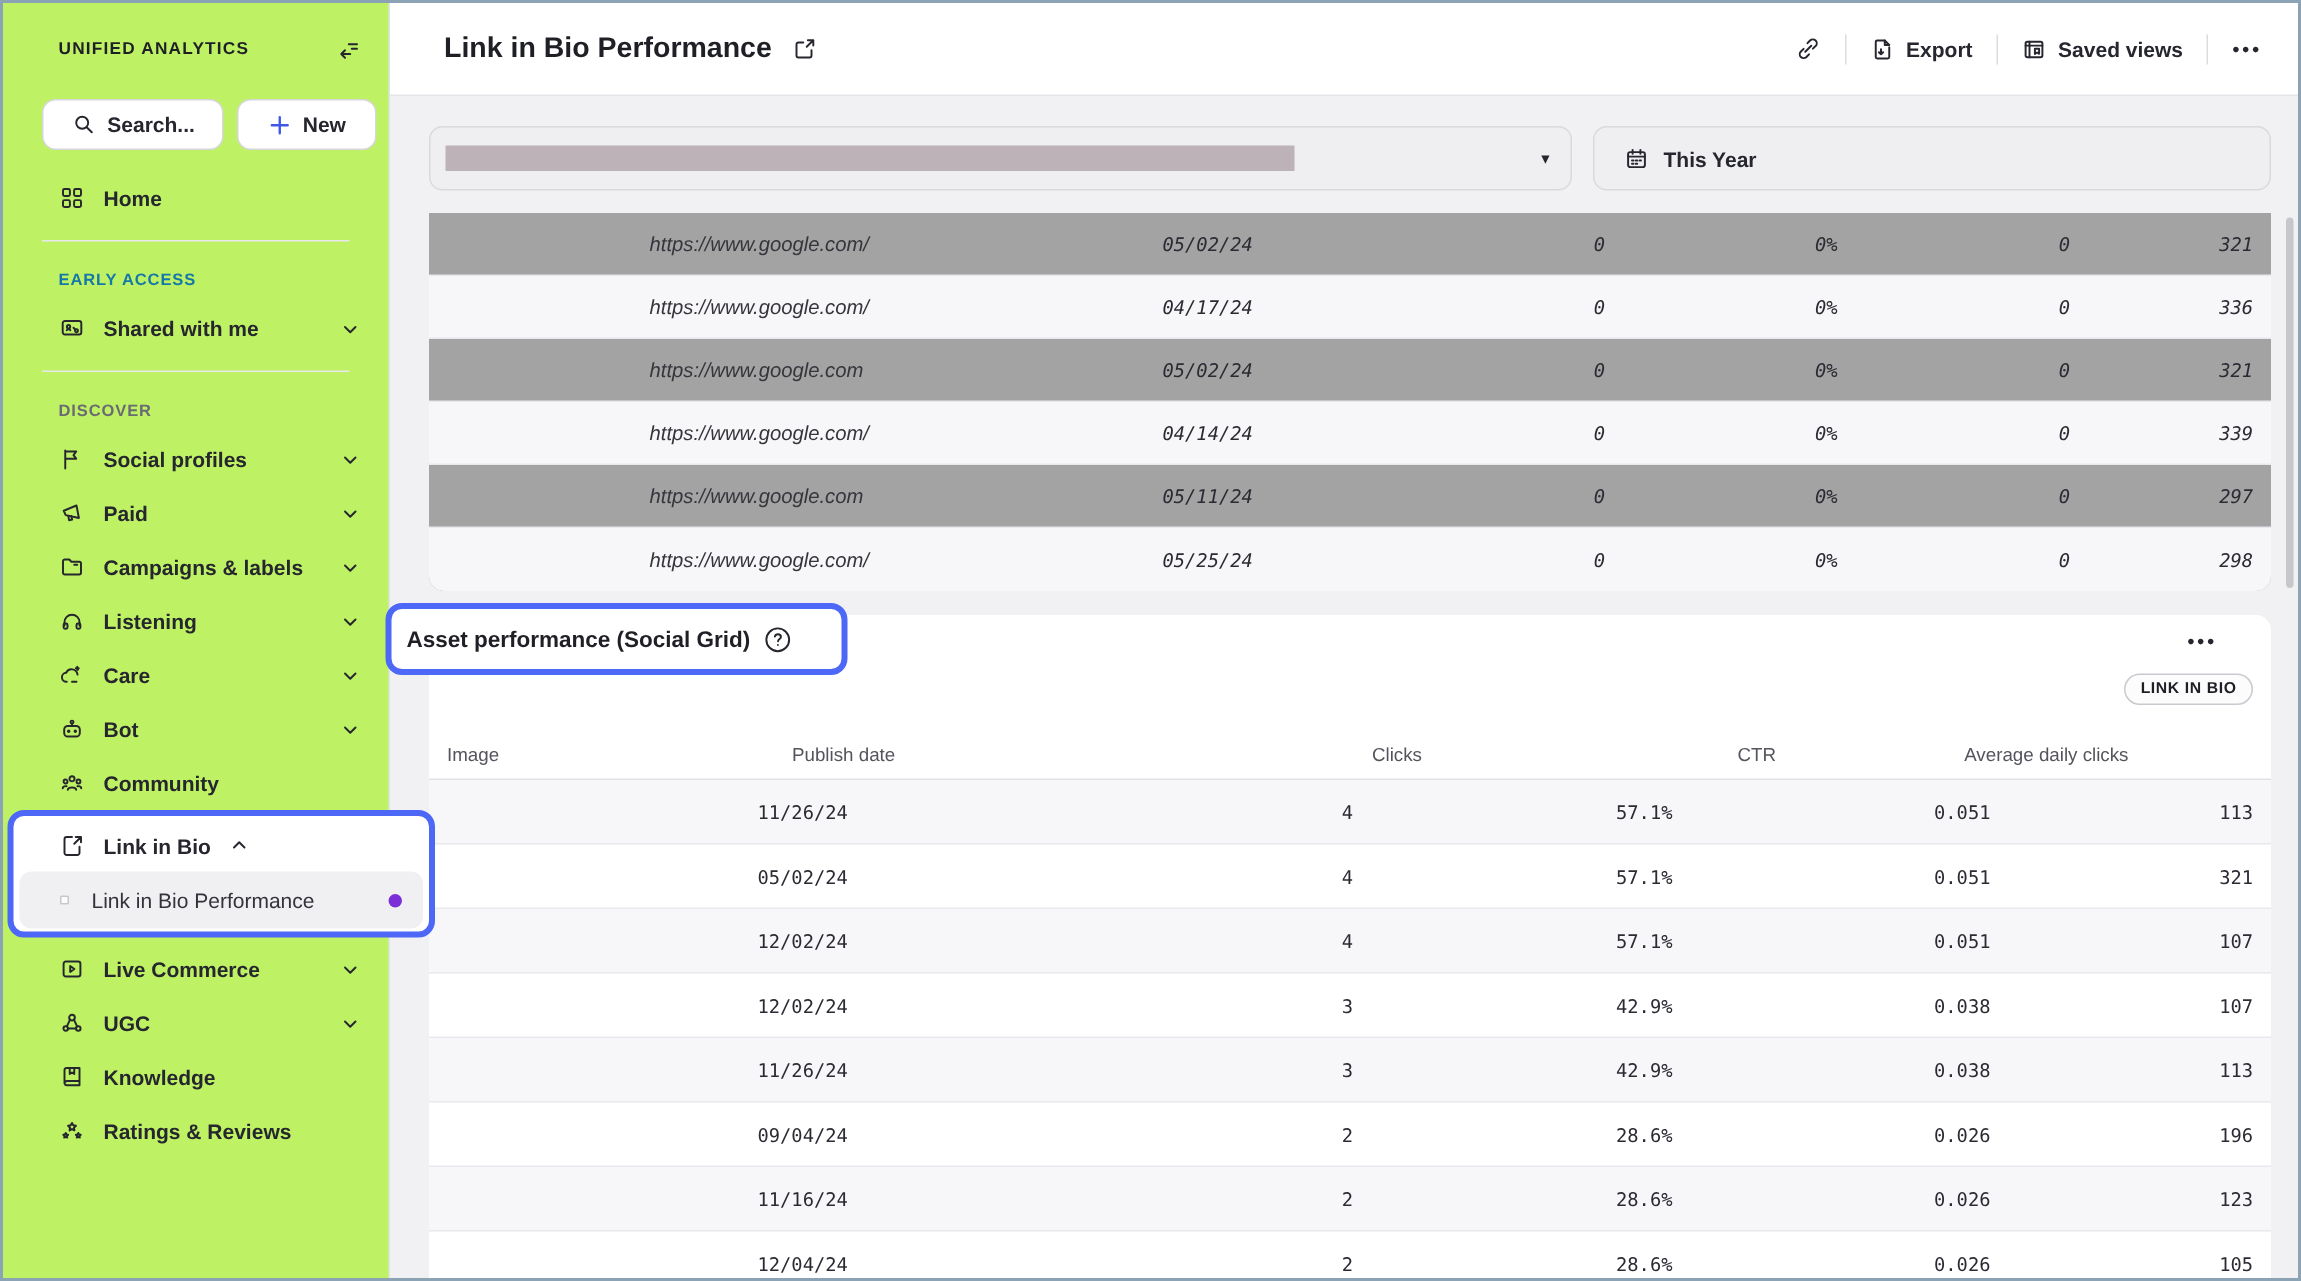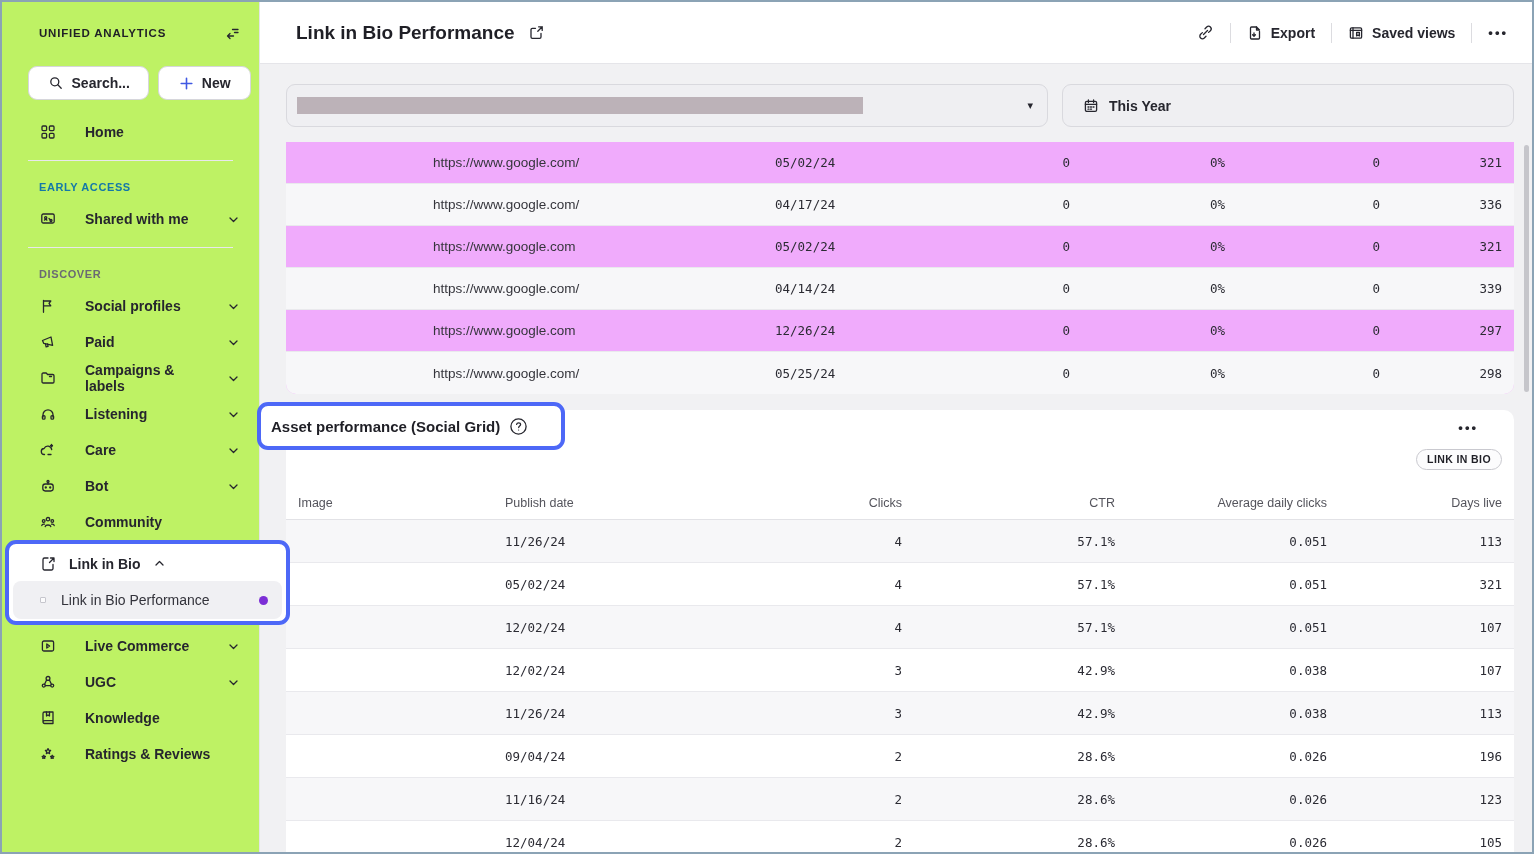--- a/index.html
+++ b/index.html
@@ -13,21 +13,21 @@
   .ic { stroke:#26262e; fill:none; stroke-width:1.3; stroke-linecap:round; stroke-linejoin:round; }
 
   
   .sidebar { position:absolute; left:0; top:0; width:258px; height:100%; background:#bef264; border-right:1px solid #e3e3e7; z-index:3; }
   .brand-row { display:flex; align-items:center; justify-content:space-between; padding:22px 18px 0 37px; }
   .brand { font-size:11.5px; font-weight:700; letter-spacing:.8px; color:#1f1f26; }
   .btn-row { display:flex; gap:9px; margin:24px 8px 0 26px; }
   .s-btn { height:34px; background:#fff; border:1px solid #d6d6db; border-radius:9px; display:flex; align-items:center; justify-content:center; gap:8px; font-size:14px; font-weight:700; color:#26262e; cursor:pointer; }
   .search-btn { width:122px; }
   .new-btn { width:93px;align-items:center; }
-  .side-item { height:36px; display:flex; align-items:center; gap:29px; padding:0 20px 0 38px; font-size:14px; font-weight:700; color:#26262e; cursor:pointer; }
+  .side-item { height:36px; display:flex; align-items:center; gap:13px; padding:0 20px 0 38px; font-size:14px; font-weight:700; color:#26262e; cursor:pointer; }
   .side-item .chev { margin-left:auto; }
   .divider { border-top:1px solid #e8e8ec; margin:10px 26px 0 26px; }
   .sec-label { font-size:11px; font-weight:700; letter-spacing:.6px; margin:20px 0 8px 37px; }
   .sec-ea { color:#1478a8; }
   .sec-disc { color:#6a6a73; }
   .lib-group { position:relative; height:86px; margin:0 0 2px 0; }
   .lib-annotation { position:absolute; left:3px; top:0; width:285px; height:85px; background:#fff; border:4px solid #4d68f7; border-radius:11px; z-index:6; padding:2px 4px; }
   .lib-row { height:35px; display:flex; align-items:center; gap:13px; padding:0 14px 0 27px; font-size:14px; font-weight:700; }
   .lib-sub { height:38px; display:flex; align-items:center; background:#f0f0f3; border-radius:8px; padding:0 14px 0 27px; font-size:14px; font-weight:400; color:#33333b; gap:15px; }
   .sq-bullet { width:6px; height:6px; border:1px solid #c6c6cd; border-radius:1px; background:#fbfbfc; }
@@ -42,34 +42,34 @@
   .vdiv { width:1px; height:20px; background:#dcdce0; }
   .dots { font-size:13px; font-weight:700; letter-spacing:2px; color:#26262e; cursor:pointer; }
 
   
   .select-box { position:absolute; left:284px; top:82px; width:762px; height:43px; background:#efeff2; border:1px solid #d9d9de; border-radius:9px; display:flex; align-items:center; padding:0 14px 0 10px; cursor:pointer; z-index:1; }
   .redacted-bar { width:566px; height:17px; background:#bcb2b8; }
   .select-caret { margin-left:auto; font-size:11px; color:#26262e; }
   .date-box { position:absolute; left:1060px; top:82px; width:452px; height:43px; background:#efeff2; border:1px solid #d9d9de; border-radius:9px; display:flex; align-items:center; gap:10px; padding:0 20px; font-size:14px; font-weight:700; cursor:pointer; z-index:1; }
 
   
-  .card1 { position:absolute; left:284px; top:140px; width:1228px; height:252px; background:#f0abfc; border-radius:0 0 10px 10px; overflow:hidden; z-index:1; }
+  .card1 { position:absolute; left:284px; top:140px; width:1228px; height:252px; background:#a3a3a3; border-radius:0 0 10px 10px; overflow:hidden; z-index:1;font-style:italic; }
   .t1-row { height:42px; display:grid; grid-template-columns:135px 342px 83px 212px 155px 155px 122px; align-items:center; padding:0 12px; border-bottom:1px solid #e9e9ed; }
   .t1-row:nth-child(even) { background:#f7f7f9; }
   .t1-row:last-child { border-bottom:none; }
   .thumb { width:30px; height:30px; border-radius:4px; }
   .cell-link { font-size:13.5px; color:#35353c; }
   .mono { font-family:"DejaVu Sans Mono", monospace; font-size:12.5px; color:#2b2b33; }
   .num { text-align:right; }
 
   .card2 { position:absolute; left:284px; top:408px; width:1228px; height:446px; background:#fff; border-radius:10px 10px 0 0; z-index:1; }
   .card2-top { position:relative; height:76px; padding:0 12px; }
   .card2-dots { position:absolute; right:36px; top:10px; }
   .badge { position:absolute; right:12px; top:39px; font-size:10.5px; font-weight:700; letter-spacing:.4px; padding:3px 10px 4px; border:1px solid #c9c9cf; border-radius:20px; background:#fcfcfd; color:#1f1f26; cursor:pointer; }
-  .t2-head { height:34px; display:grid; grid-template-columns:207px 185px 212px 213px 212px 175px; align-items:center; padding:0 12px; border-bottom:1px solid #e2e2e6; font-size:12.5px; color:#54545c; }
+  .t2-head { height:34px; display:grid; grid-template-columns:207px 185px 212px 213px 212px 175px; align-items:center; padding:0 12px; border-bottom:1px solid #e2e2e6; font-size:12.5px; color:#54545c;gap:23px; }
   .t2-row { height:43px; display:grid; grid-template-columns:207px 185px 212px 213px 212px 175px; align-items:center; padding:0 12px; border-bottom:1px solid #e9e9ed; }
   .t2-row:nth-child(odd) { background:#f7f7f9; }
 
   
   .title-annotation { position:absolute; left:255px; top:400px; width:308px; height:48px; background:#fff; border:4px solid #4d68f7; border-radius:11px; display:flex; align-items:center; gap:9px; padding:0 10px; z-index:6; }
   .widget-title { font-size:15px; font-weight:700; color:#1f1f26; }
   .scroll-thumb { position:absolute; right:3px; top:143px; width:5px; height:247px; background:#c6c6cb; border-radius:3px; z-index:4; }
 </style>
 </head>
 <body>
@@ -411,21 +411,21 @@
     <span class="mono">04/14/24</span>
     <span class="mono num">0</span>
     <span class="mono num">0%</span>
     <span class="mono num">0</span>
     <span class="mono num">339</span>
   </div>
 
   <div class="t1-row">
     <span><span class="thumb" style="background: linear-gradient(rgb(111, 208, 220) 0%, rgb(63, 179, 196) 50%, rgb(31, 122, 150) 100%);"></span></span>
     <span class="cell-link">https://www.google.com</span>
-    <span class="mono">12/26/24</span>
+    <span class="mono">05/11/24</span>
     <span class="mono num">0</span>
     <span class="mono num">0%</span>
     <span class="mono num">0</span>
     <span class="mono num">297</span>
   </div>
 
   <div class="t1-row">
     <span><span class="thumb" style="background: linear-gradient(160deg, rgb(74, 122, 78) 0%, rgb(47, 79, 51) 55%, rgb(18, 28, 20) 100%);"></span></span>
     <span class="cell-link">https://www.google.com/</span>
     <span class="mono">05/25/24</span>

